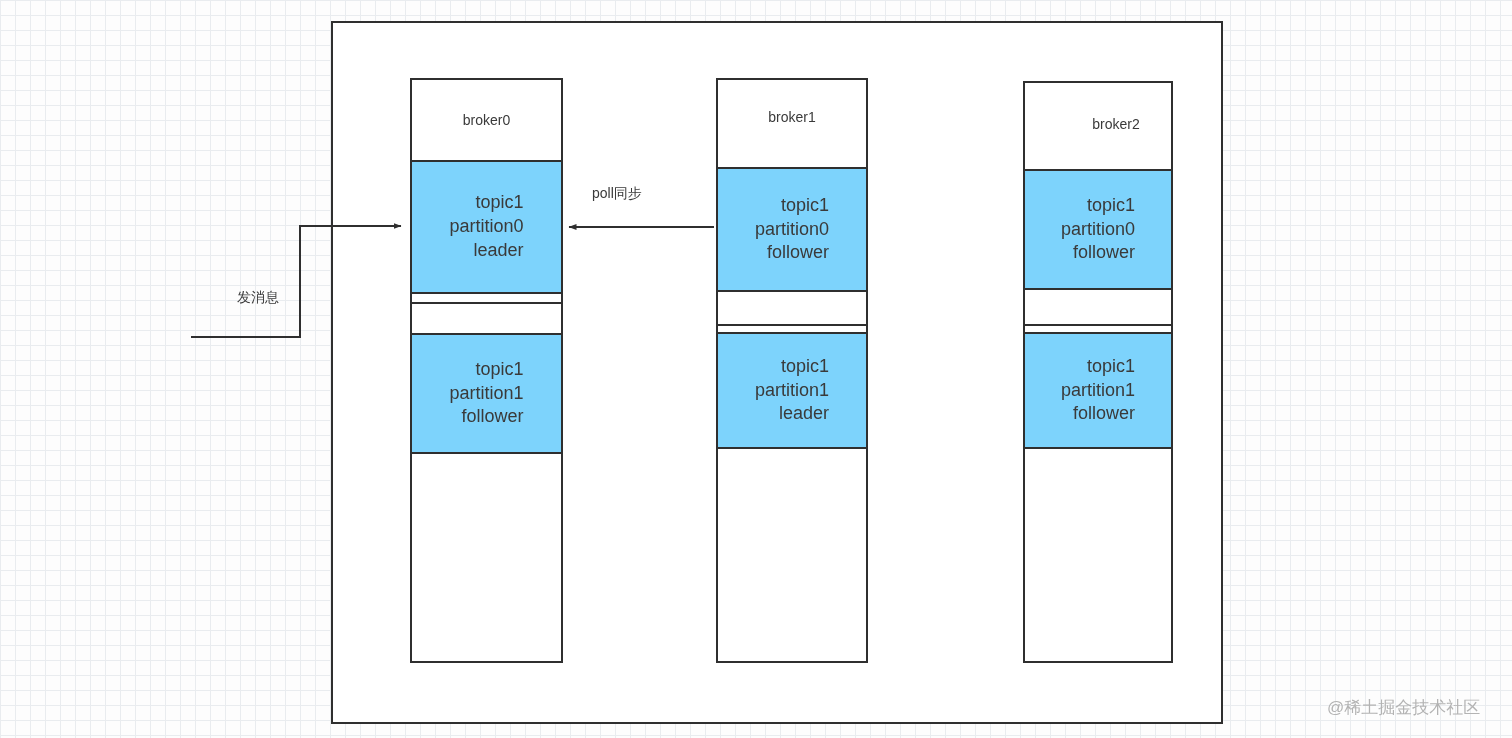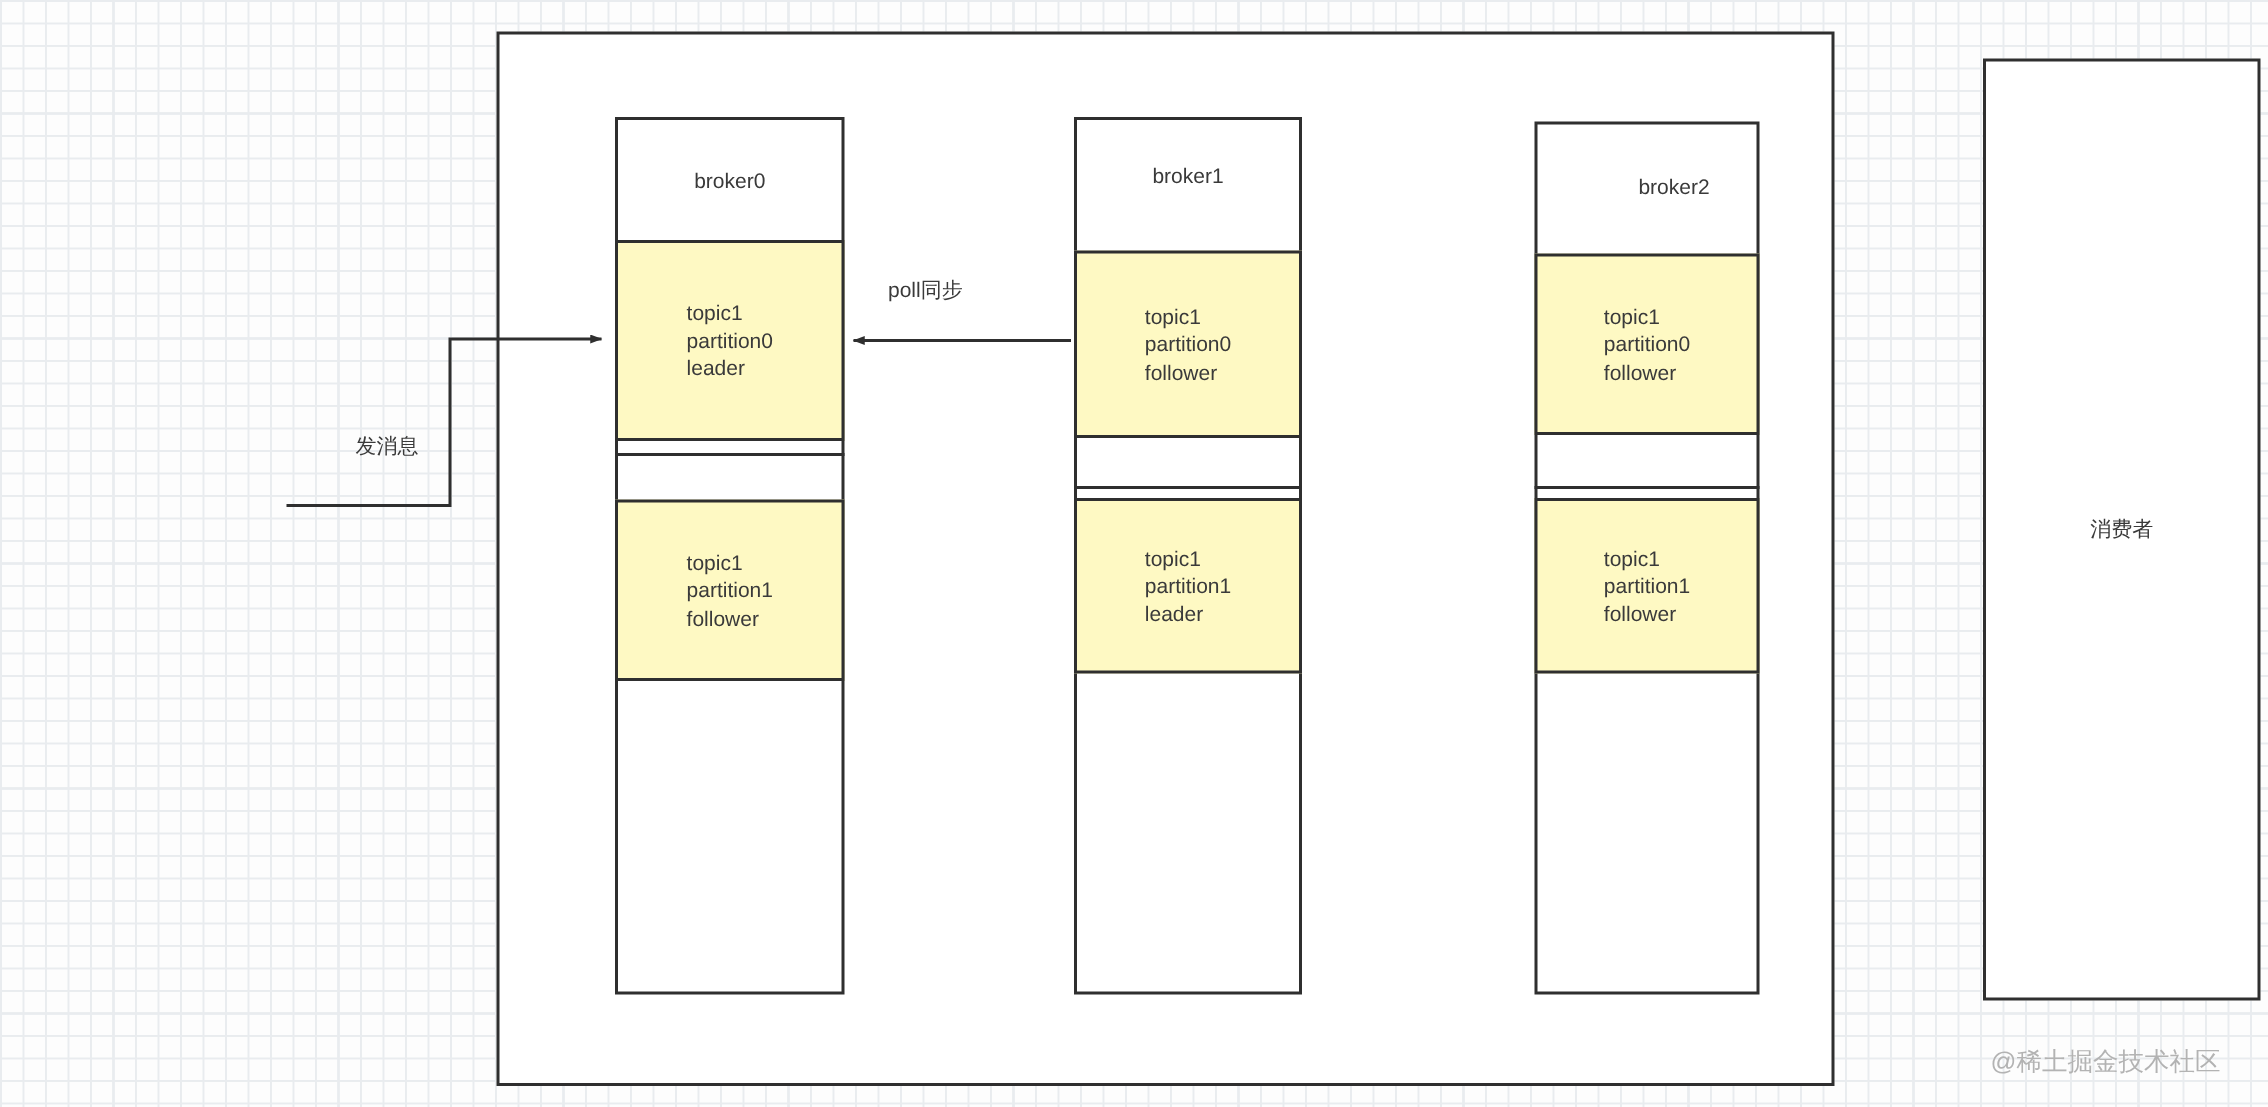--- a/index.html
+++ b/index.html
@@ -65,31 +65,31 @@
     justify-content: center;
     color: #3a3a3a;
     font-size: 14px;
   }
   .b0 .broker-title { height: 80px; }
   .b1 .broker-title { height: 73px; }
   .b2 .broker-title { height: 82px; padding-left: 36px; }
   .part {
     position: absolute;
     left: -2px; right: -2px;
-    background: #fef9c3;
+    background: #7dd3fc;
     border: 2px solid #2f2f2f;
     box-sizing: border-box;
     display: flex;
     align-items: center;
     justify-content: center;
-    text-align: left;
+    text-align: right;
     white-space: pre-line;
     line-height: 1.32;
     color: #3a3a3a;
-    font-size: 14px;
+    font-size: 18px;
   }
   .b0 .p0 { top: 80px;  height: 134px; }
   .b0 .p1 { top: 253px; height: 121px; }
   .b1 .p0 { top: 87px;  height: 125px; }
   .b1 .p1 { top: 252px; height: 117px; }
   .b2 .p0 { top: 86px;  height: 121px; }
   .b2 .p1 { top: 249px; height: 117px; }
   .gap-line {
     position: absolute;
     left: -2px; right: -2px;
@@ -156,23 +156,20 @@
     <div class="broker-title">broker2</div>
     <div class="part p0">topic1
 partition0
 follower</div>
     <div class="gap-line"></div>
     <div class="part p1">topic1
 partition1
 follower</div>
   </div>
 
-  <div class="node consumer">
-    <span>消费者</span>
-  </div>
 
   <svg class="arrows" width="1512" height="738" viewBox="0 0 1512 738">
     <defs>
       <marker id="arrowhead" markerWidth="10" markerHeight="8" refX="7.5" refY="3" orient="auto" markerUnits="userSpaceOnUse">
         <path d="M0,0 L8,3 L0,6 Z" fill="#2f2f2f"></path>
       </marker>
     </defs>
 
     <polyline points="191,337 300,337 300,226 401,226" fill="none" stroke="#2f2f2f" stroke-width="2" marker-end="url(#arrowhead)"></polyline>
 

